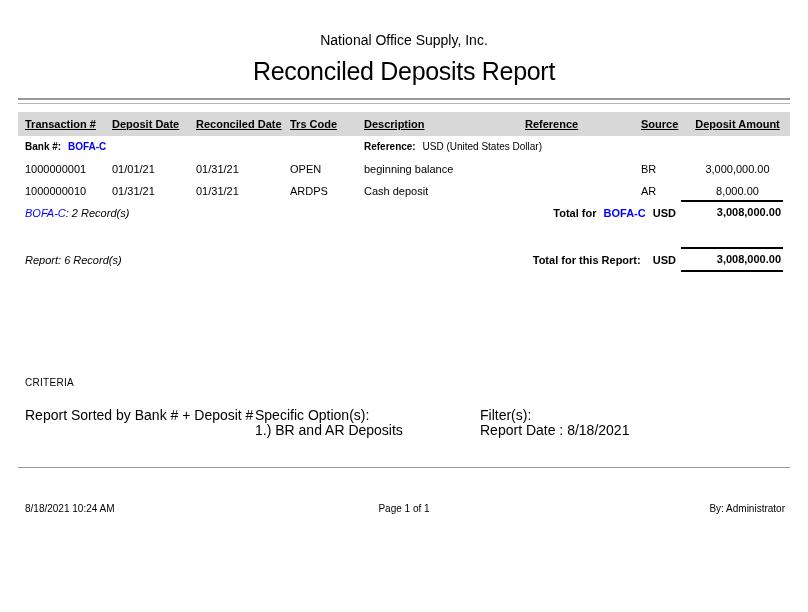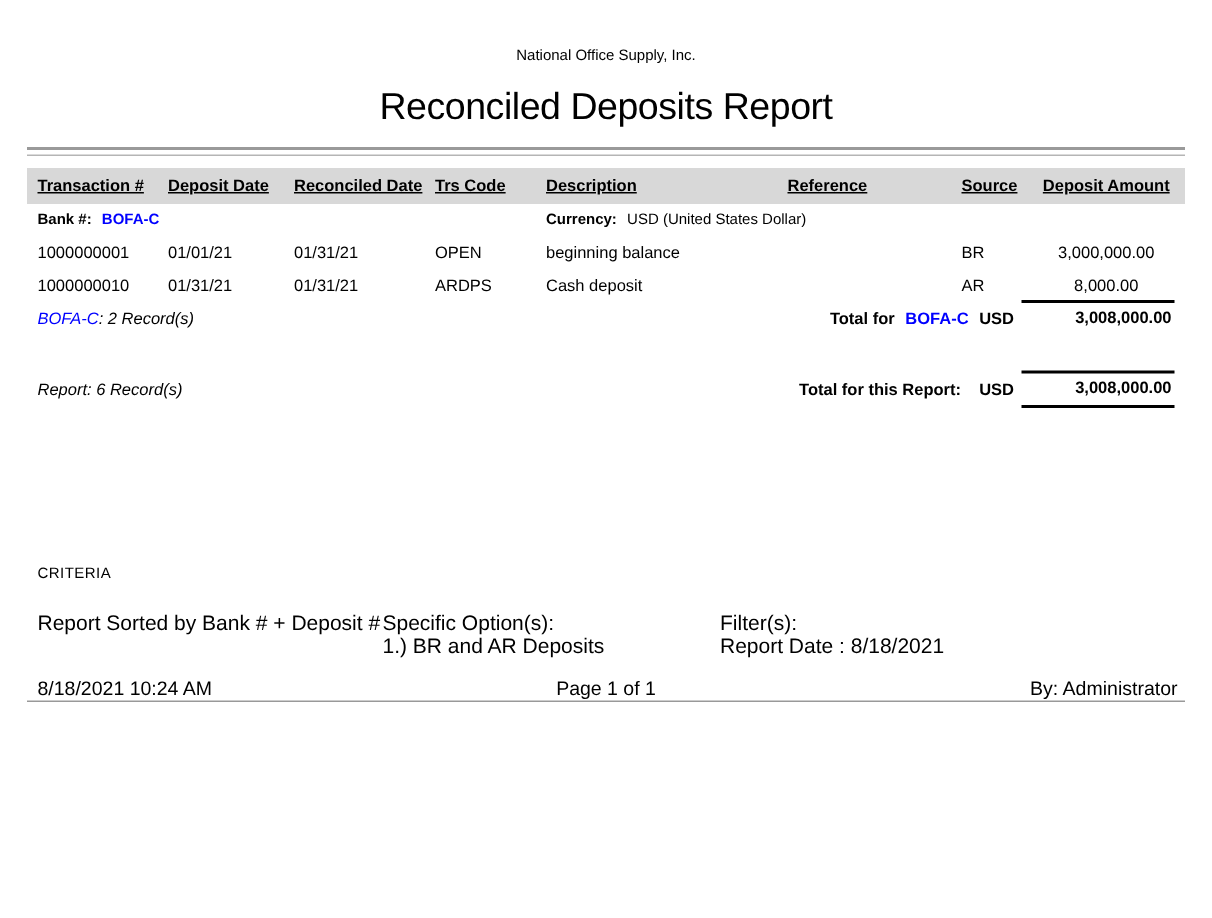--- a/index.html
+++ b/index.html
@@ -4,21 +4,21 @@
 <style>
   :root{
     --link-blue:#0000ff;
     --header-bg:#d8d8d8;
   }
   html,body{margin:0;padding:0;background:#ffffff;}
   .page{
     position:relative;width:808px;height:612px;background:#ffffff;
     font-family:"Liberation Sans", sans-serif;color:#000;overflow:hidden;
   }
-  .company{position:absolute;top:32px;left:0;width:100%;text-align:center;font-size:10px;}
+  .company{position:absolute;top:32px;left:0;width:100%;text-align:center;font-size:14px;}
   .title{position:absolute;top:57px;left:0;width:100%;text-align:center;font-size:25px;letter-spacing:-0.3px;}
   .rule-wrap{position:absolute;left:18px;right:18px;top:98px;}
   .rule1{height:2px;background:#9a9a9a;}
   .rule2{height:1px;background:#b5b5b5;margin-top:3px;}
 
   .grid{
     position:absolute;left:18px;width:772px;box-sizing:border-box;
     display:grid;grid-template-columns:87px 84px 94px 74px 161px 116px 53px 1fr;
     padding:0 9px 0 7px;font-size:11px;white-space:nowrap;
   }
@@ -50,21 +50,21 @@
   .bank-total-amount{top:200px;}
   .report-total-amount{top:247px;border-bottom:2px solid #000;padding-bottom:5px;}
 
   .criteria-heading{position:absolute;left:25px;top:377px;font-size:10px;letter-spacing:0.3px;}
   .crit{position:absolute;font-size:14px;line-height:15px;white-space:nowrap;}
   .crit-sort{left:25px;top:408px;}
   .crit-options{left:255px;top:408px;}
   .crit-filters{left:480px;top:408px;}
 
   .footer-rule{position:absolute;left:18px;right:18px;top:467px;height:1px;background:#999;}
-  .foot{position:absolute;top:451px;font-size:13px;white-space:nowrap;}
+  .foot{position:absolute;top:503px;font-size:10px;white-space:nowrap;}
   .foot-date{left:25px;}
   .foot-page{left:0;width:100%;text-align:center;}
   .foot-by{right:23px;}
 </style>
 </head>
 <body>
 
 <div class="page">
 
   <div class="company">National Office Supply, Inc.</div>
@@ -84,21 +84,21 @@
     <span>Reference</span>
     <span>Source</span>
     <span class="c-amount">Deposit Amount</span>
   </div>
 
   <div class="bank-line" style="left:25px;">
     <span class="bold">Bank #:</span>
     <span class="bold blue sp">BOFA-C</span>
   </div>
   <div class="bank-line" style="left:364px;">
-    <span class="bold">Currency:</span>
+    <span class="bold">Reference:</span>
     <span class="sp">USD (United States Dollar)</span>
   </div>
 
   <div class="grid row1">
     <span>1000000001</span>
     <span>01/01/21</span>
     <span>01/31/21</span>
     <span>OPEN</span>
     <span>beginning balance</span>
     <span></span>

